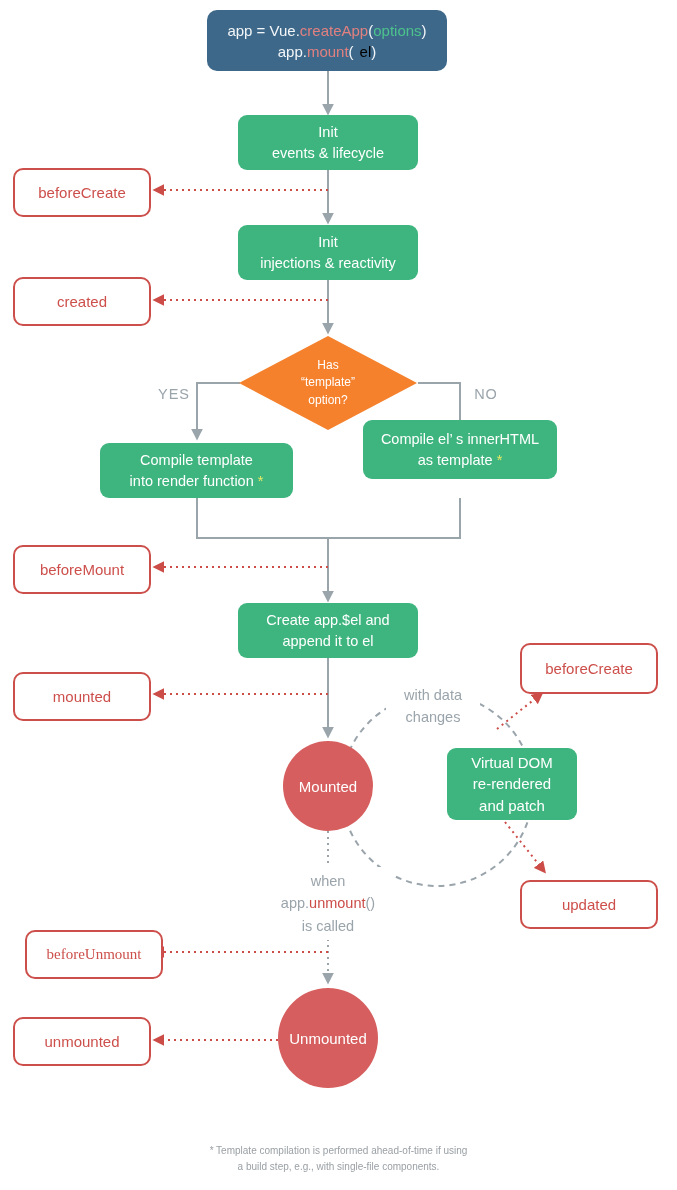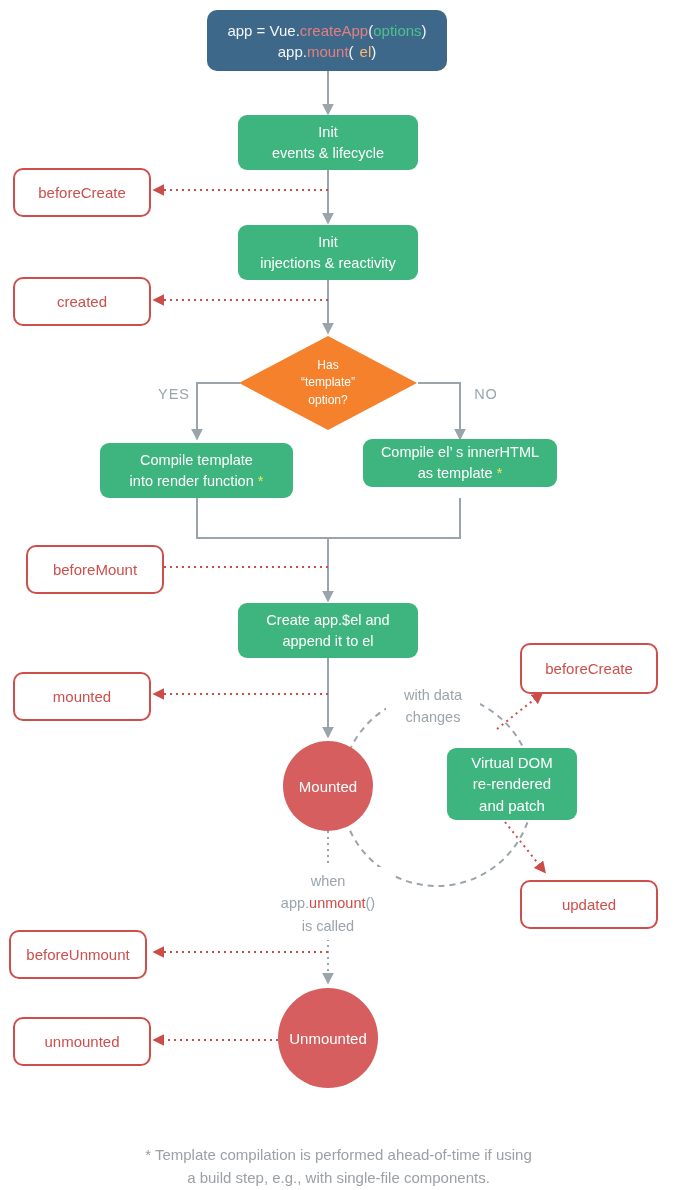--- a/index.html
+++ b/index.html
@@ -6,61 +6,61 @@
   .canvas{position:relative;width:677px;height:1190px;background:#ffffff;
           font-family:"Liberation Sans",sans-serif;overflow:hidden;}
   .connectors{position:absolute;left:0;top:0;z-index:0;}
   .abs{position:absolute;z-index:2;}
 
   .code-box{left:207px;top:10px;width:240px;height:61px;background:#3e6889;border-radius:10px;
             color:#f2f6f9;font-size:15px;line-height:21px;display:flex;flex-direction:column;
             align-items:center;justify-content:center;}
   .tok-fn{color:#e28080;}
   .tok-mint{color:#4cc28d;}
-  .tok-teal{color:#fdba74;padding-left:6px;}
+  .tok-teal{color:#000000;padding-left:6px;}
 
   .green{background:#3eb57f;border-radius:9px;color:#fff;display:flex;flex-direction:column;
          align-items:center;justify-content:center;text-align:center;
          font-size:14.5px;line-height:1.42;}
   .pre{white-space:pre-line;}
   .star{color:#e9ea66;margin-left:4px;}
 
   .n-init1{left:238px;top:115px;width:180px;height:55px;}
   .n-init2{left:238px;top:225px;width:180px;height:55px;}
   .n-compile-l{left:100px;top:443px;width:193px;height:55px;}
-  .n-compile-r{left:363px;top:439px;width:194px;height:48px;text-align:center;}
+  .n-compile-r{left:363px;top:420px;width:194px;height:59px;text-align:center;}
   .n-create{left:238px;top:603px;width:180px;height:55px;}
   .n-vdom{left:447px;top:748px;width:130px;height:72px;font-size:15px;}
 
   .hook{position:absolute;z-index:2;background:#fff;border:2px solid #cd4f4b;border-radius:10px;
         color:#cd4f4b;font-size:15px;display:flex;align-items:center;justify-content:center;}
   .h-bcreate{left:13px;top:168px;width:134px;height:45px;}
   .h-created{left:13px;top:277px;width:134px;height:45px;}
-  .h-bmount{left:26px;top:545px;width:134px;height:45px;}
+  .h-bmount{left:13px;top:545px;width:134px;height:45px;}
   .h-mounted{left:13px;top:672px;width:134px;height:45px;}
   .h-bupdate{left:520px;top:643px;width:134px;height:47px;}
   .h-updated{left:520px;top:880px;width:134px;height:45px;}
-  .h-bunmount{left:9px;top:930px;width:134px;height:45px;}
+  .h-bunmount{left:25px;top:930px;width:134px;height:45px;font-family:Liberation Serif, serif;}
   .h-unmounted{left:13px;top:1017px;width:134px;height:45px;}
 
   .circle{position:absolute;z-index:2;background:#d65e5e;border-radius:50%;color:#fff;
           display:flex;align-items:center;justify-content:center;font-size:15px;}
   .c-mounted{left:283px;top:741px;width:90px;height:90px;}
   .c-unmounted{left:278px;top:988px;width:100px;height:100px;}
 
   .diamond-text{left:258px;top:352px;width:140px;height:62px;z-index:2;color:#fff;
                 font-size:12px;line-height:1.45;text-align:center;display:flex;
                 align-items:center;justify-content:center;}
   .glabel{position:absolute;z-index:2;color:#9aa4ab;font-size:14.5px;text-align:center;}
   .l-yes{left:156px;top:386px;width:36px;letter-spacing:1px;}
   .l-no{left:468px;top:386px;width:36px;letter-spacing:1px;}
   .l-whendata{left:386px;top:683px;width:94px;background:#fff;padding:2px 0;line-height:1.5;}
   .l-whenunmount{left:264px;top:867px;width:128px;background:#fff;padding:3px 0;line-height:1.55;}
   .l-red{color:#cc4c48;}
-  .footer{left:0;top:1143px;width:677px;color:#9aa0a5;font-size:15px;line-height:1.55;}
+  .footer{left:0;top:1143px;width:677px;color:#9aa0a5;font-size:10px;line-height:1.55;}
 </style>
 </head>
 <body>
 
 <div class="canvas">
 
   <svg class="connectors" width="677" height="1190" viewBox="0 0 677 1190">
     <defs>
       <marker id="agray" viewBox="0 0 10 10" refX="2" refY="5" markerWidth="6" markerHeight="6" orient="auto">
         <path d="M0,0 L10,5 L0,10 z" fill="#9aa4ab"></path>

